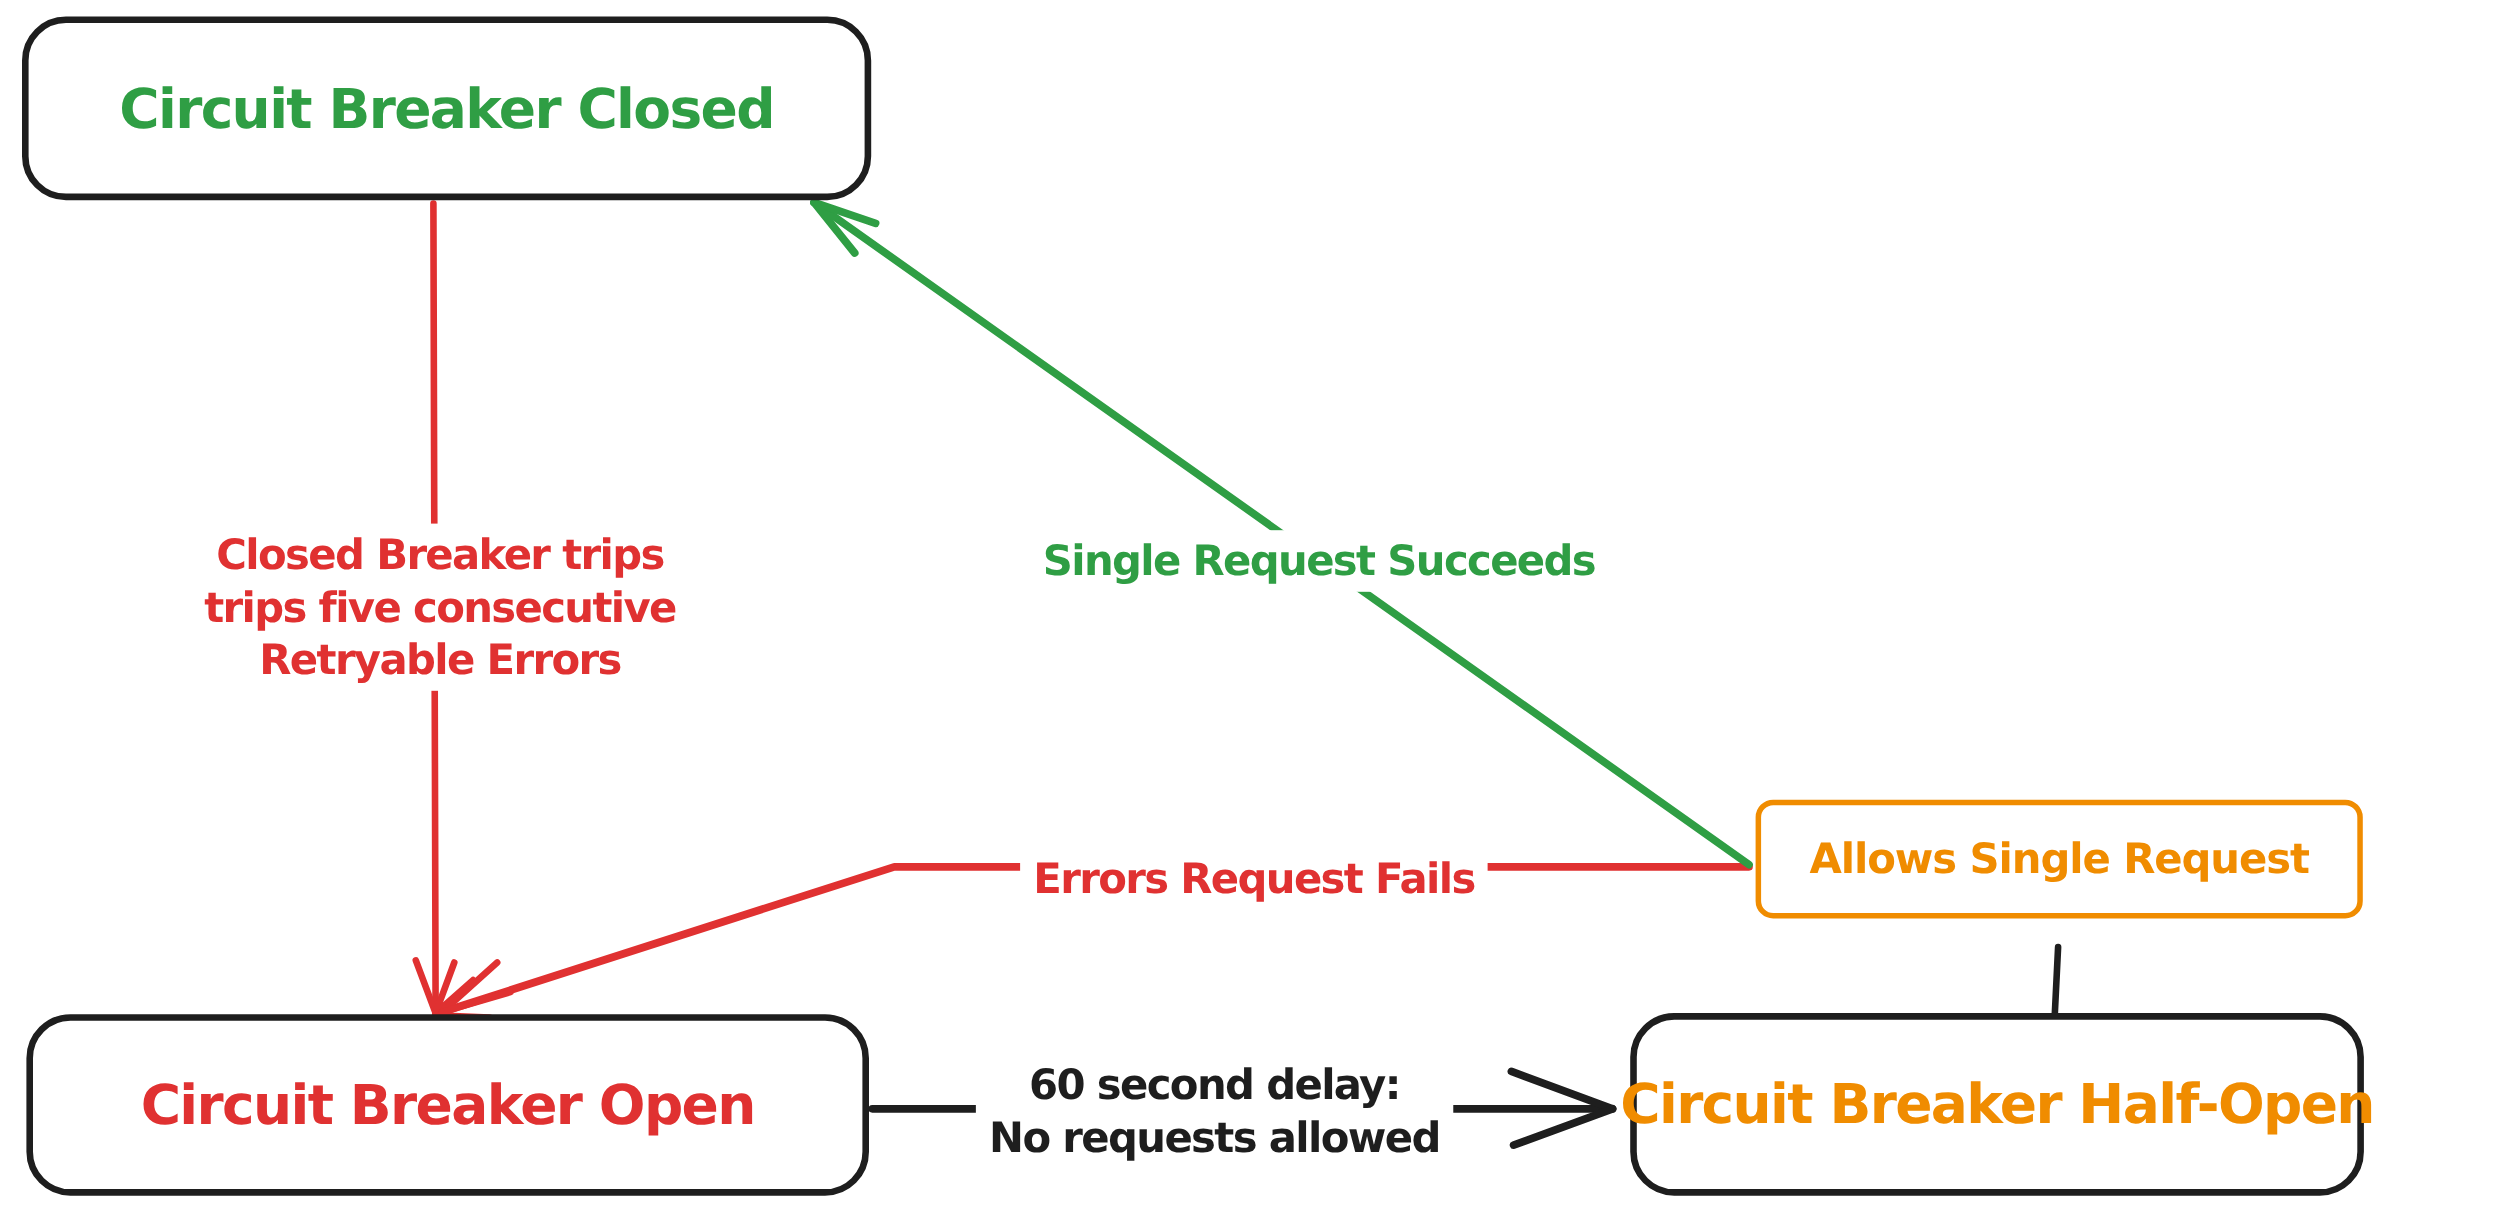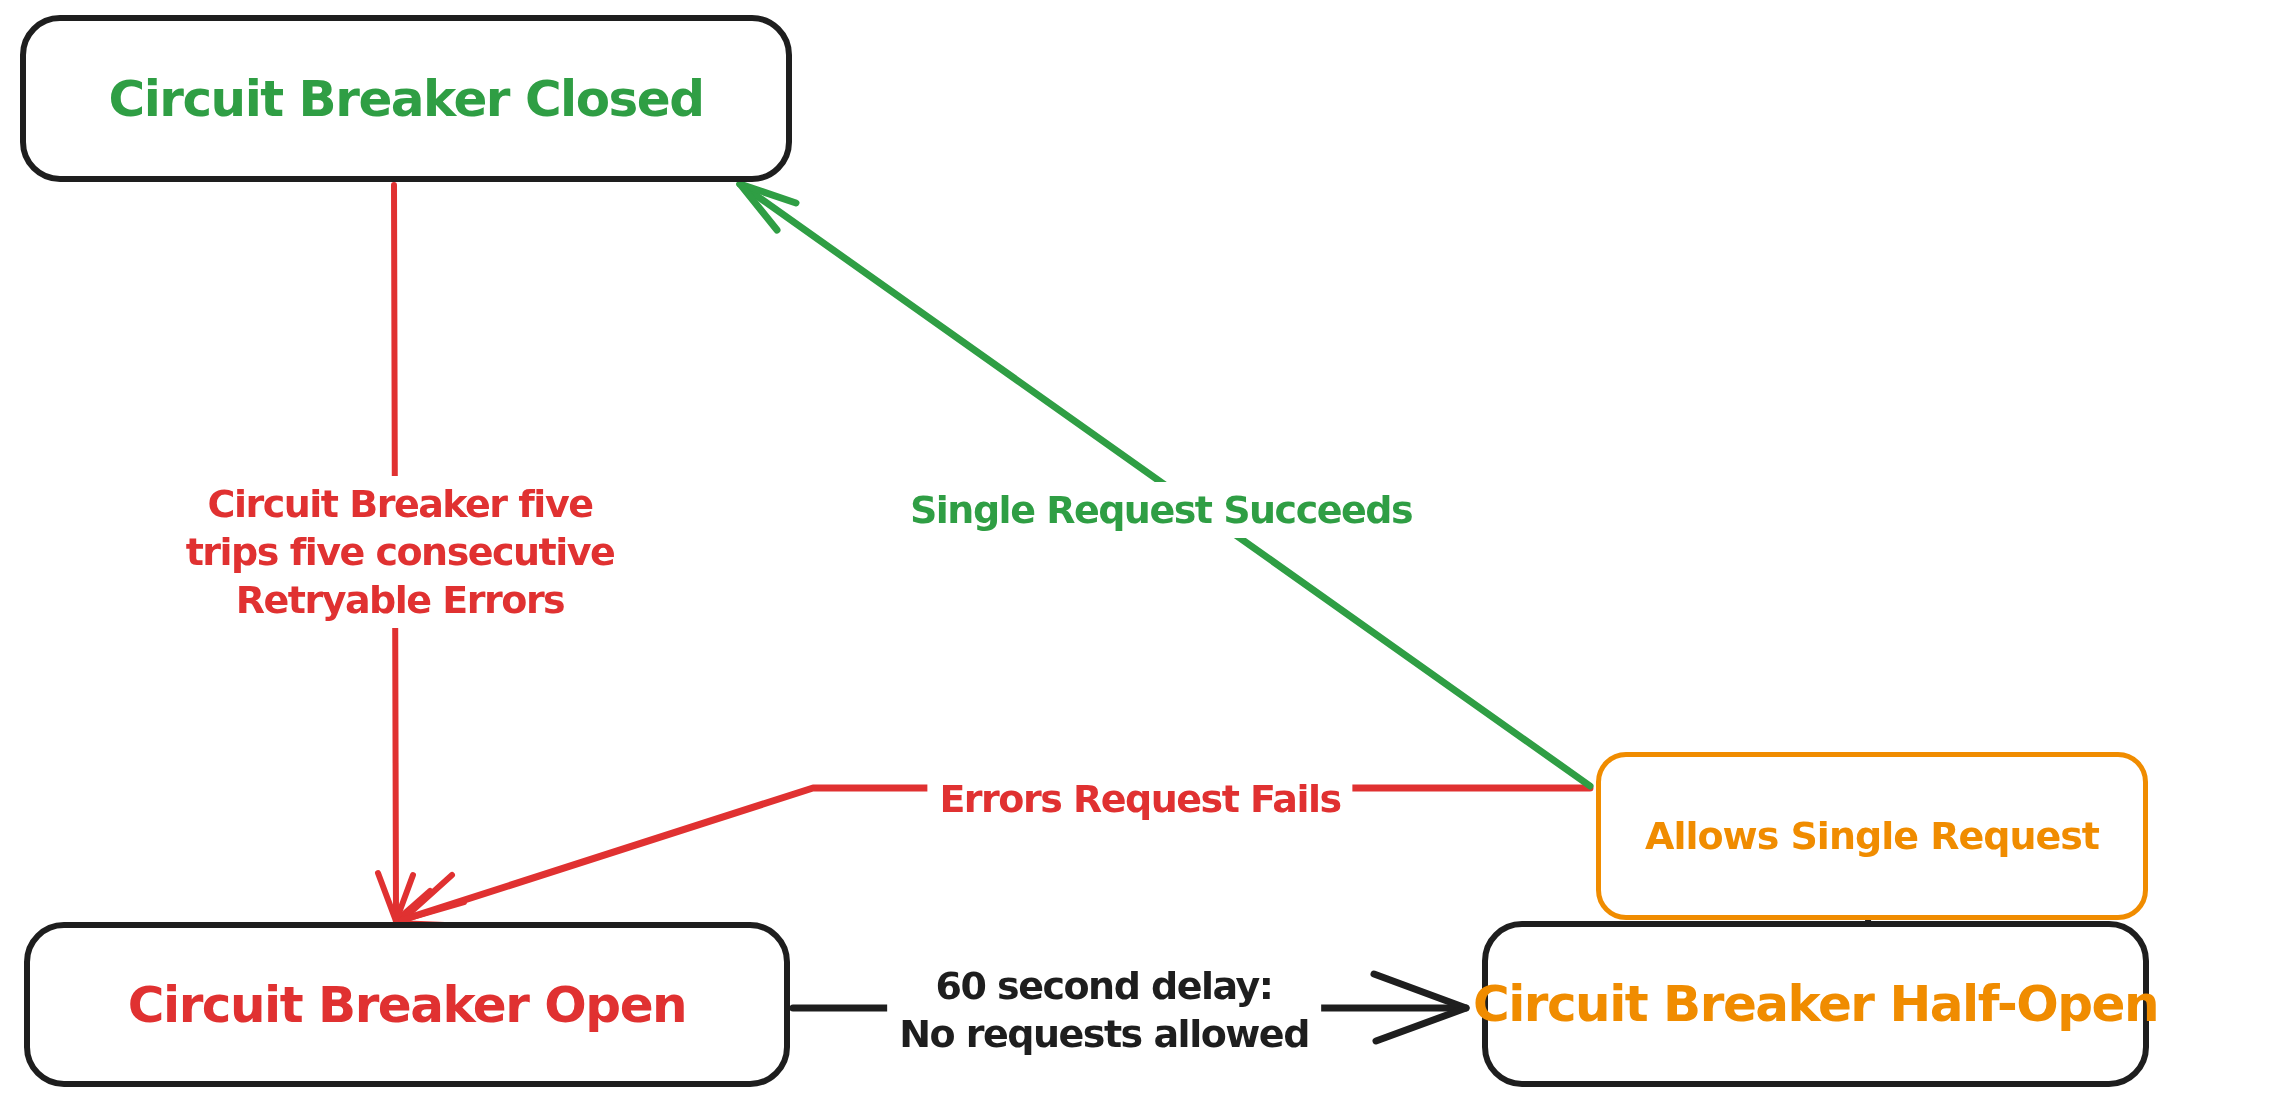--- a/index.html
+++ b/index.html
@@ -61,24 +61,23 @@
     border-radius: 40px;
   }
   .node-half-open {
     left: 1482px; top: 921px;
     width: 667px; height: 166px;
     border: 6px solid var(--color-ink, #1e1e1e);
     border-radius: 40px;
   }
   .node-allows {
     left: 1596px; top: 727px;
-    width: 552px; height: 168px;
+    width: 552px; height: 108px;
     border: 5px solid var(--color-orange, #f08c00);
-    border-radius: 30px;
-    margin-top: 25px;
+    border-radius: 16px;
   }
   .node-allows .node-title {
     font-size: 38px;
     letter-spacing: -1px;
   }
   .text-green  { color: var(--color-green, #2f9e44); }
   .text-red    { color: var(--color-red, #e03131); }
   .text-orange { color: var(--color-orange, #f08c00); }
   .text-ink    { color: var(--color-ink, #1e1e1e); }
 
@@ -90,21 +89,21 @@
     text-align: center;
     font-size: 38px;
     font-weight: 600;
     letter-spacing: -1.5px;
     line-height: 48px;
     white-space: nowrap;
     padding: 4px 12px;
     z-index: 3;
   }
   .label-trip     { left: 400px;  top: 552px; }
-  .label-succeeds { left: 1161px; top: 510px; }
+  .label-succeeds { left: 1199px; top: 510px; }
   .label-fails    { left: 1140px; top: 799px; }
   .label-delay    { left: 1104px; top: 1010px; }
 </style>
 </head>
 <body>
 
 <div class="canvas">
 
   <svg class="edges-svg" viewBox="0 0 2272 1107">
 
@@ -147,21 +146,21 @@
 
   <div class="node node-half-open">
     <span class="node-title text-orange">Circuit Breaker Half-Open</span>
   </div>
 
   <div class="node node-allows">
     <span class="node-title text-orange">Allows Single Request</span>
   </div>
 
   <div class="edge-label label-trip text-red">
-    <div>Circuit Breaker five</div>
+    <div>Closed Breaker trips</div>
     <div>trips five consecutive</div>
     <div>Retryable Errors</div>
   </div>
 
   <div class="edge-label label-succeeds text-green">Single Request Succeeds</div>
 
   <div class="edge-label label-fails text-red">Errors Request Fails</div>
 
   <div class="edge-label label-delay text-ink">
     <div>60 second delay:</div>

